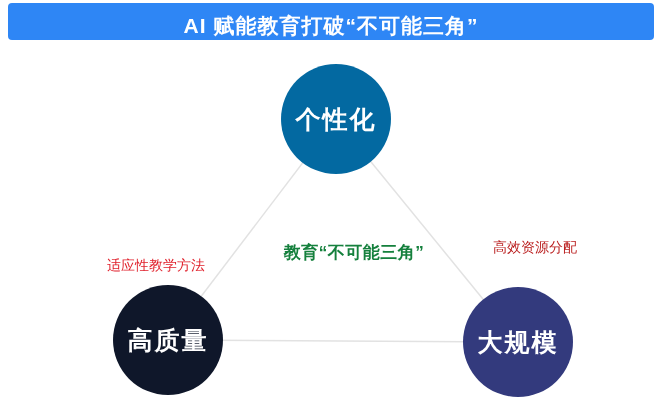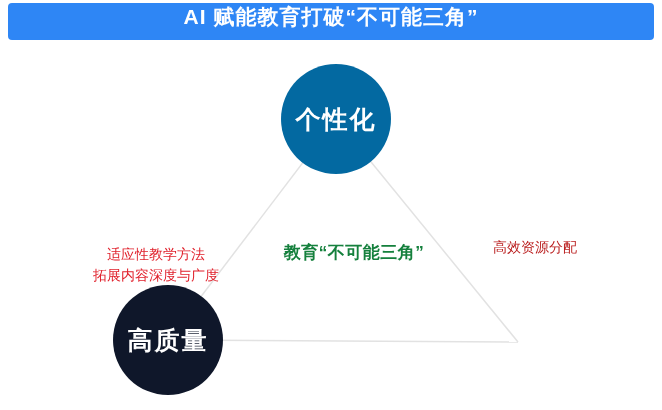--- a/index.html
+++ b/index.html
@@ -2,21 +2,21 @@
 <html><head>
 <meta charset="utf-8">
 <style>
   html,body{margin:0;padding:0;background:#fff;}
   .canvas{
     position:relative;width:662px;height:410px;background:#ffffff;overflow:hidden;
     font-family:"Liberation Sans","DejaVu Sans",sans-serif;
   }
   .title-banner{
     position:absolute;left:8px;top:3px;width:646px;height:37px;
-    border-radius:4px;display:flex;align-items:flex-start;justify-content:center;
+    border-radius:4px;display:flex;align-items:flex-end;justify-content:center;
   }
   .title-banner .title-text{
     color:#ffffff;font-size:21px;font-weight:600;letter-spacing:1px;white-space:nowrap;
   }
   .lines-svg{position:absolute;left:0;top:0;width:662px;height:410px;}
   .node{
     position:absolute;width:110px;height:110px;border-radius:50%;
     display:flex;align-items:center;justify-content:center;
   }
   .node .node-label{
@@ -50,29 +50,31 @@
     <line x1="336" y1="119" x2="168" y2="340" stroke="#e2e2e2" stroke-width="1.5"></line>
     <line x1="336" y1="119" x2="518" y2="342" stroke="#e2e2e2" stroke-width="1.5"></line>
     <line x1="168" y1="340" x2="518" y2="342" stroke="#e2e2e2" stroke-width="1.5"></line>
   </svg>
 
   <div class="center-label">教育“不可能三角”</div>
 
 
   <div class="anno anno-quality" style="color: rgb(224, 31, 42);">
     <div>适应性教学方法</div>
-    <div>拓展内容深度与广度</div>
   </div>
 
   <div class="anno anno-scale" style="color: #b91c1c;">
     <div>高效资源分配</div>
   </div>
 
   <div class="node node-personalization" style="background: #0369a1;">
     <span class="node-label">个性化</span>
   </div>
 
   <div class="node node-quality" style="background: #0f172a;">
     <span class="node-label">高质量</span>
   </div>
 
+  <div class="node node-scale" style="background: rgb(51, 58, 125);">
+    <span class="node-label">大规模</span>
+  </div>
 
 </div>
 
 </body></html>

